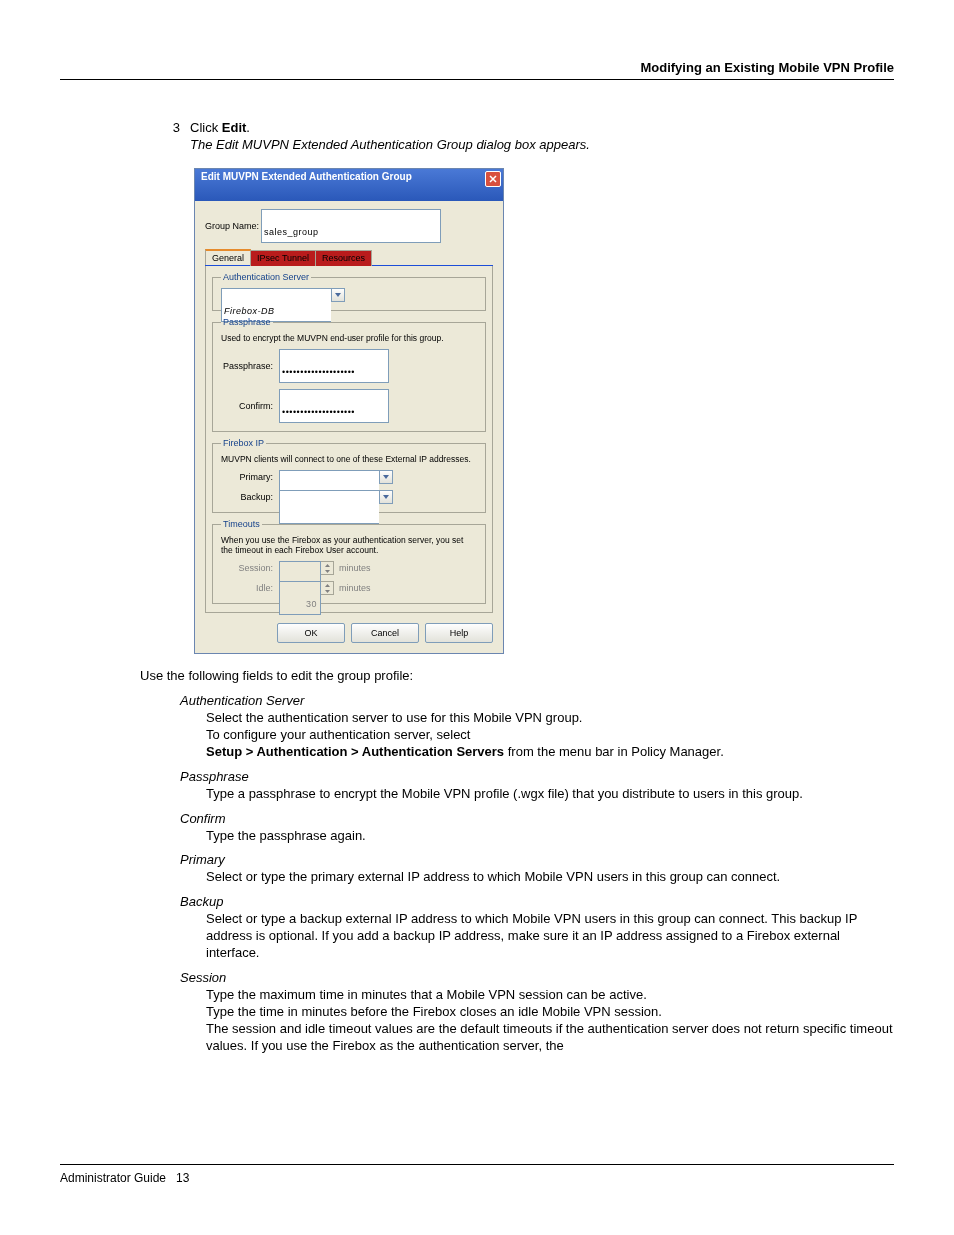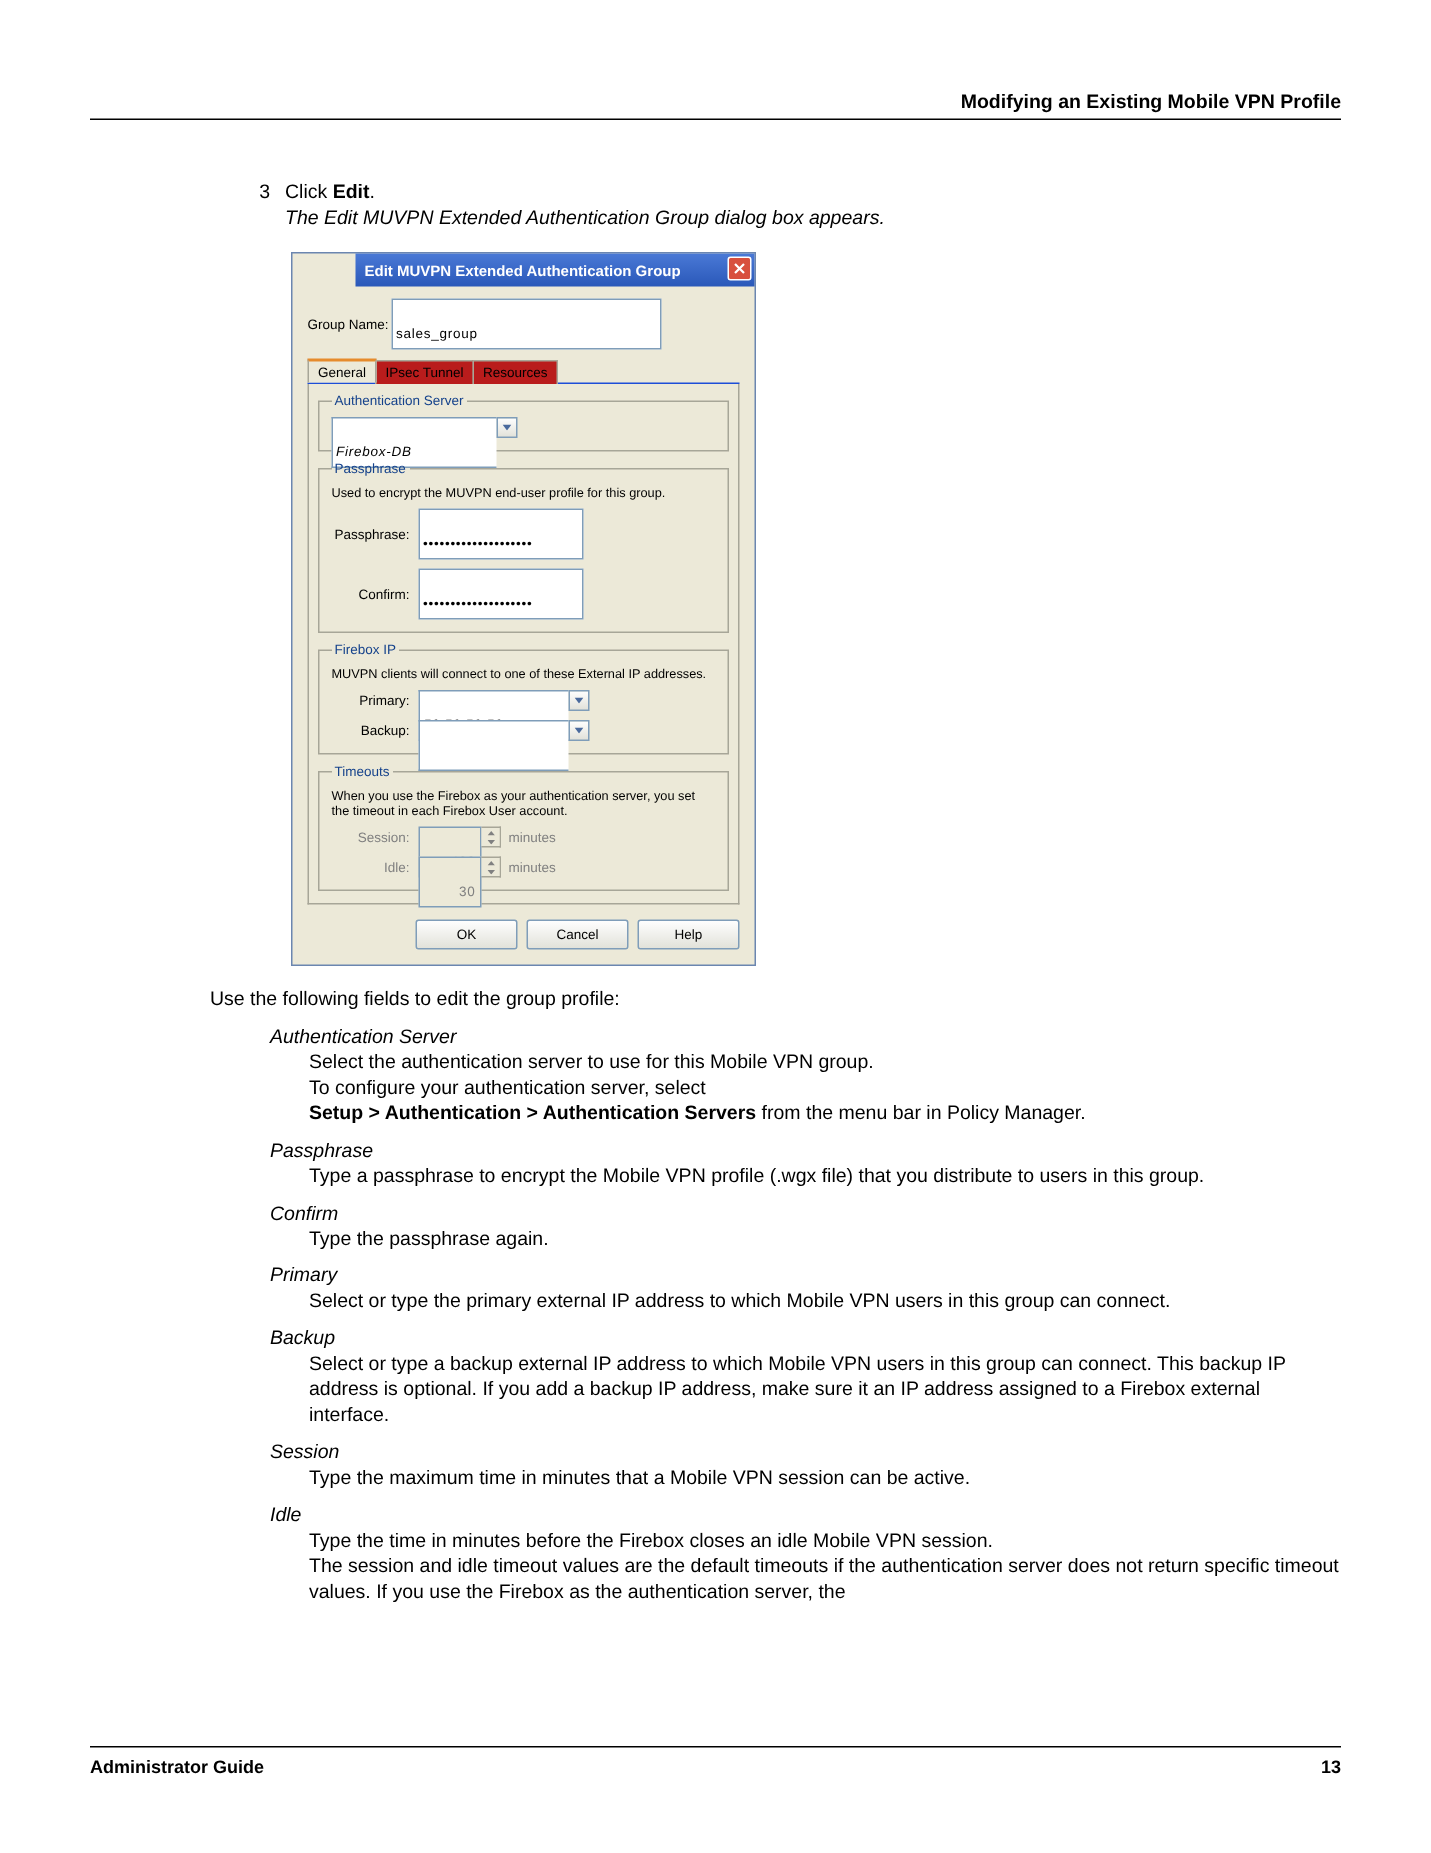--- a/index.html
+++ b/index.html
@@ -60,26 +60,25 @@
     border: 1px solid #6b86b0;
     background: #ece9d8;
     font-family: Tahoma, Arial, sans-serif;
     font-size: 9px;
     color: #000;
   }
   .titlebar {
     background: linear-gradient(#4a79d6, #2a58b9);
     color: #fff;
     display: flex;
-    align-items: flex-end;
+    align-items: flex-start;
     justify-content: space-between;
-    padding: 2px 2px 4px 6px;
+    padding: 2px 2px 14px 6px;
     font-weight: bold;
     font-size: 10px;
-    margin-left: 42px;
   }
   .close-btn {
     width: 14px;
     height: 14px;
     background: #d8503e;
     border: 1px solid #fff;
     border-radius: 2px;
     display: flex;
     align-items: center;
     justify-content: center;
@@ -248,23 +247,23 @@
     right: 60px;
     bottom: 50px;
   }
   .footer-rule {
     border: none;
     border-top: 1px solid #000;
     margin: 0 0 6px 0;
   }
   .footer-row {
     display: flex;
-    justify-content: space-between;
-    font-weight: bold;
+    font-weight: normal;
     font-size: 12px;
+    gap: 10px;
   }
 </style>
 </head>
 <body>
 
 <div class="page">
 
   <div class="section-header">Modifying an Existing Mobile VPN Profile</div>
   <hr class="header-rule">
 
@@ -425,21 +424,20 @@
 
     <div class="def-term">Primary</div>
     <div class="def-body">Select or type the primary external IP address to which Mobile VPN users in this group can connect.</div>
 
     <div class="def-term">Backup</div>
     <div class="def-body">Select or type a backup external IP address to which Mobile VPN users in this group can connect. This backup IP address is optional. If you add a backup IP address, make sure it an IP address assigned to a Firebox external interface.</div>
 
     <div class="def-term">Session</div>
     <div class="def-body">Type the maximum time in minutes that a Mobile VPN session can be active.</div>
 
-    <div class="def-term">Idle</div>
     <div class="def-body">
       <div>Type the time in minutes before the Firebox closes an idle Mobile VPN session.</div>
       <div>The session and idle timeout values are the default timeouts if the authentication server does not return specific timeout values. If you use the Firebox as the authentication server, the</div>
     </div>
   </div>
 
   <div class="footer">
     <hr class="footer-rule">
     <div class="footer-row">
       <span>Administrator Guide</span>

